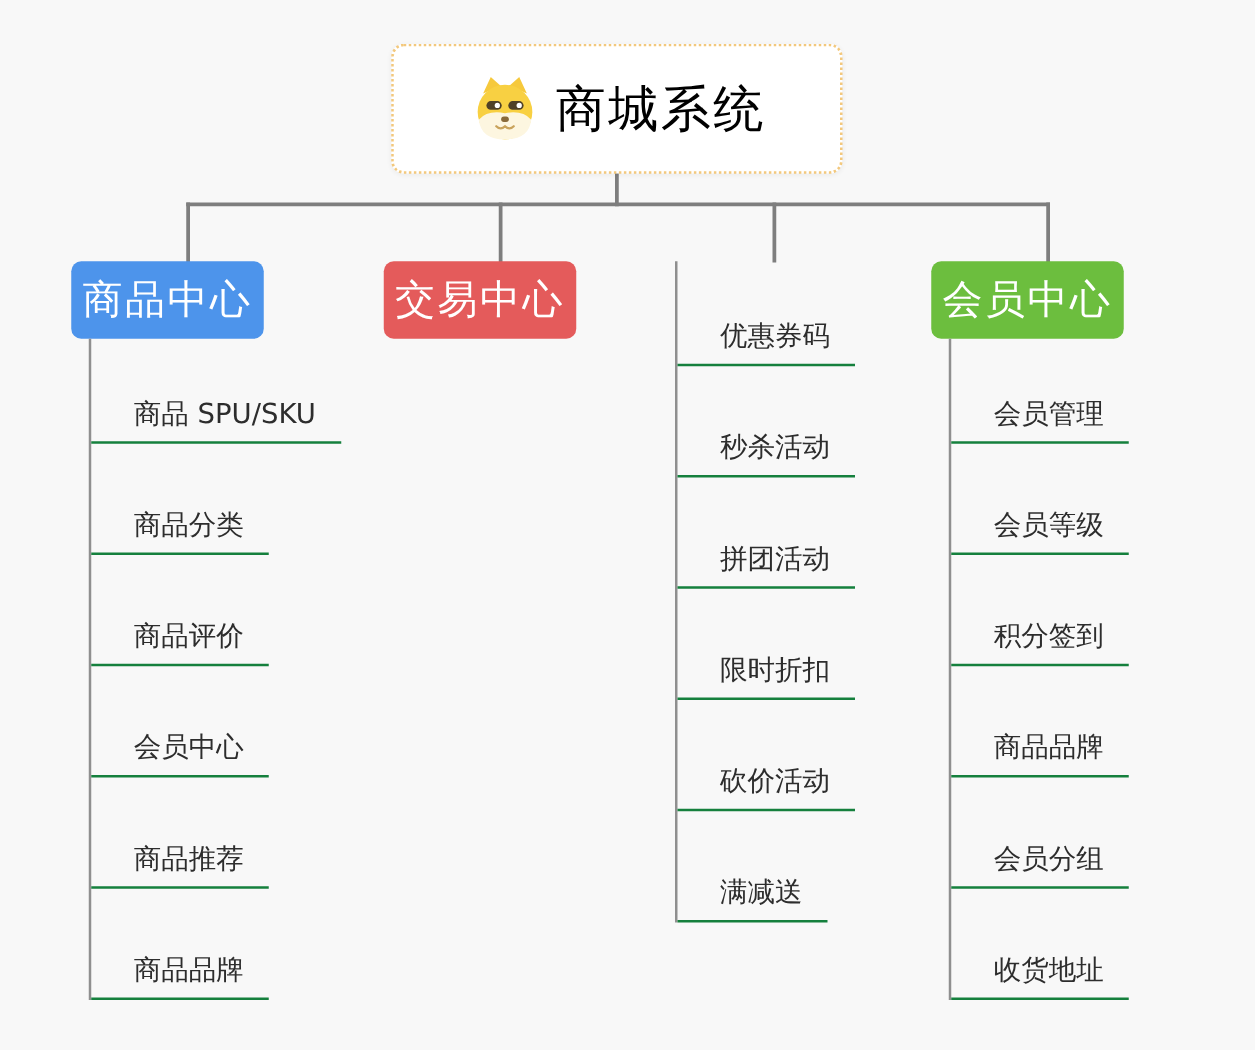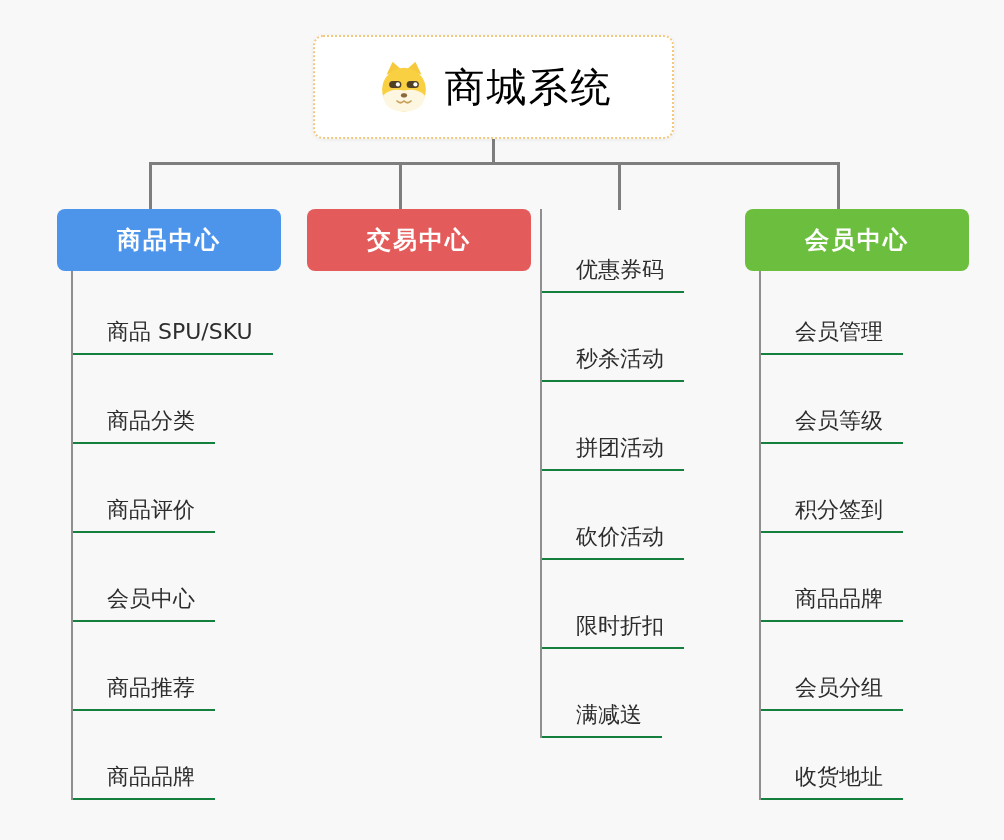--- a/index.html
+++ b/index.html
@@ -42,26 +42,26 @@
   .conn-drop.d2{left:399px;}
   .conn-drop.d3{left:618px;}
   .conn-drop.d4{left:837px;}
   
   .branch{position:absolute;top:209px;width:240px;}
   .branch.b1{left:57px;}
   .branch.b2{left:307px;}
   .branch.b3{left:526px;}
   .branch.b4{left:745px;}
   .branch-header{
-    width:224px;height:62px;
+    width:154px;height:62px;
     border-radius:8px;
     display:flex;align-items:center;justify-content:center;
     color:#ffffff;
-    font-size:24px;
-    font-weight:700;
+    font-size:32px;
+    font-weight:400;
     letter-spacing:2px;
     box-sizing:border-box;
     white-space:nowrap;
   }
   .branch-items{
     margin-left:14px;
     border-left:2px solid #8f8f8f;
     display:flex;
     flex-direction:column;
     align-items:flex-start;
@@ -119,22 +119,22 @@
 
   <div class="branch b2">
     <div class="branch-header" style="background: rgb(228, 91, 91);">交易中心</div>
   </div>
 
   <div class="branch b3">
     <div class="branch-items">
       <div class="mind-item">优惠券码</div>
       <div class="mind-item">秒杀活动</div>
       <div class="mind-item">拼团活动</div>
+      <div class="mind-item">限时折扣</div>
       <div class="mind-item">砍价活动</div>
-      <div class="mind-item">限时折扣</div>
       <div class="mind-item">满减送</div>
     </div>
   </div>
 
   <div class="branch b4">
     <div class="branch-header" style="background: rgb(108, 190, 62);">会员中心</div>
     <div class="branch-items">
       <div class="mind-item">会员管理</div>
       <div class="mind-item">会员等级</div>
       <div class="mind-item">积分签到</div>

